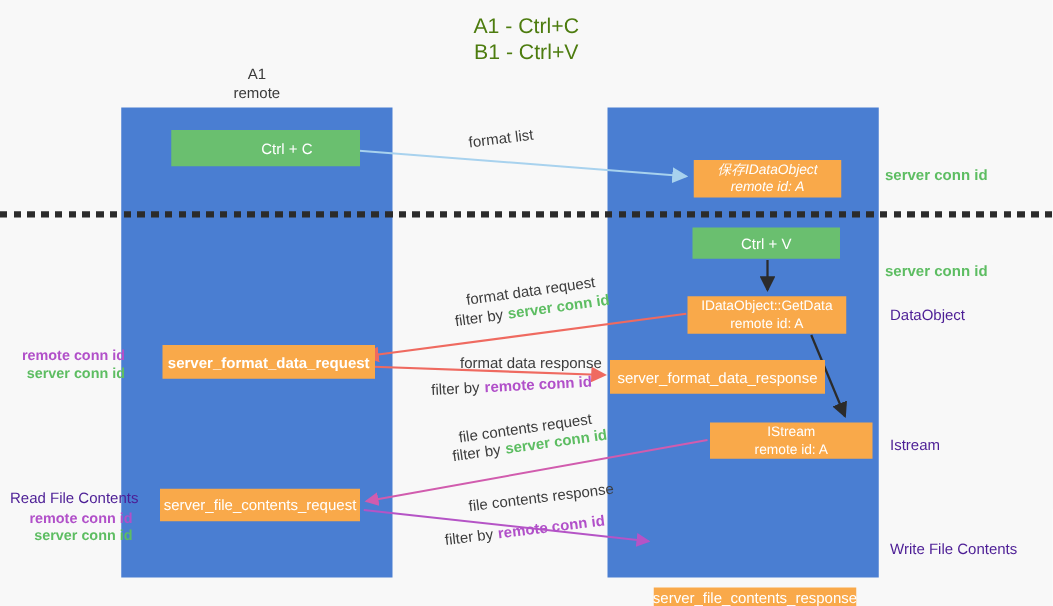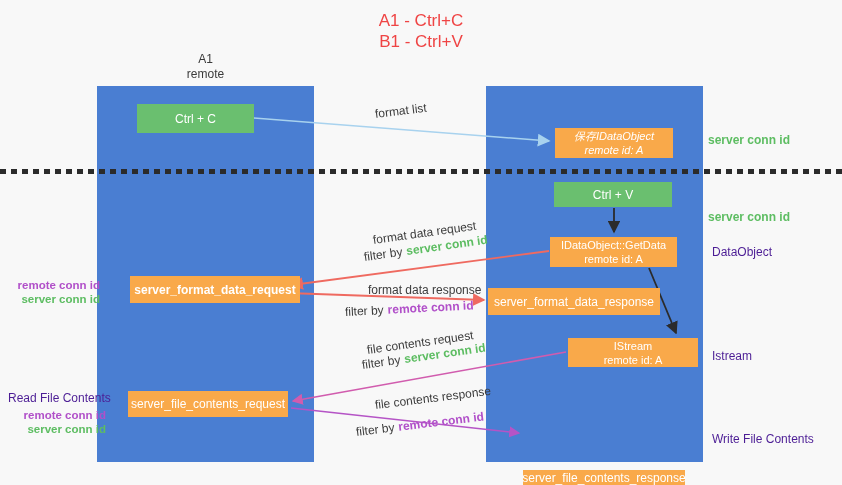--- a/index.html
+++ b/index.html
@@ -3,21 +3,21 @@
 <meta charset="utf-8">
 <style>
   html,body { margin:0; padding:0; }
   .canvas {
     position:relative; width:842px; height:485px;
     background:#f8f8f8; overflow:hidden;
     font-family:"Liberation Sans", sans-serif;
   }
   .title {
     position:absolute; left:0; top:10px; width:842px;
-    text-align:center; font-size:17px; line-height:21px; color:#ef4444;
+    text-align:center; font-size:17px; line-height:21px; color:#4d7c0f;
   }
   .col-header {
     position:absolute; top:52px; width:217px; text-align:center;
     font-size:12px; line-height:15px; color:#3a3a3a;
   }
   .lane { position:absolute; top:86px; width:217px; height:376px; background:#4a7ed2; }
   .divider {
     position:absolute; left:0; top:169px; width:842px; height:5px;
     background:repeating-linear-gradient(90deg, #2b2b2b 0 6px, transparent 6px 11px);
   }
@@ -84,21 +84,21 @@
     </defs>
     <line x1="254" y1="118" x2="549" y2="141" stroke="#a8d2ee" stroke-width="1.6" marker-end="url(#mk-blue)"></line>
     <line x1="614" y1="208" x2="614" y2="232" stroke="#2b2b2b" stroke-width="1.8" marker-end="url(#mk-black)"></line>
     <line x1="649" y1="268" x2="676" y2="333" stroke="#2b2b2b" stroke-width="1.8" marker-end="url(#mk-black)"></line>
     <line x1="549" y1="251" x2="292" y2="285" stroke="#ef6a60" stroke-width="1.8" marker-end="url(#mk-red)"></line>
     <line x1="288" y1="293" x2="484" y2="300" stroke="#ef6a60" stroke-width="1.8" marker-end="url(#mk-red)"></line>
     <line x1="566" y1="352" x2="293" y2="401" stroke="#d15cae" stroke-width="1.6" marker-end="url(#mk-pink)"></line>
     <line x1="291" y1="408" x2="519" y2="433" stroke="#b554c6" stroke-width="1.6" marker-end="url(#mk-purple)"></line>
   </svg>
 
-  <div class="node green" style="left:137px; top:104px; width:117px; height:29px;">
+  <div class="node green" style="left:137px; top:104px; width:117px; height:29px;padding-left:34px;">
     <span>Ctrl + C</span>
   </div>
 
   <div class="node orange two-line" style="left:555px; top:128px; width:118px; height:30px;font-style:italic;">
     <div>保存IDataObject</div>
     <div>remote id: A</div>
   </div>
 
   <div class="node green" style="left:554px; top:182px; width:118px; height:25px;">
     <span>Ctrl + V</span>

